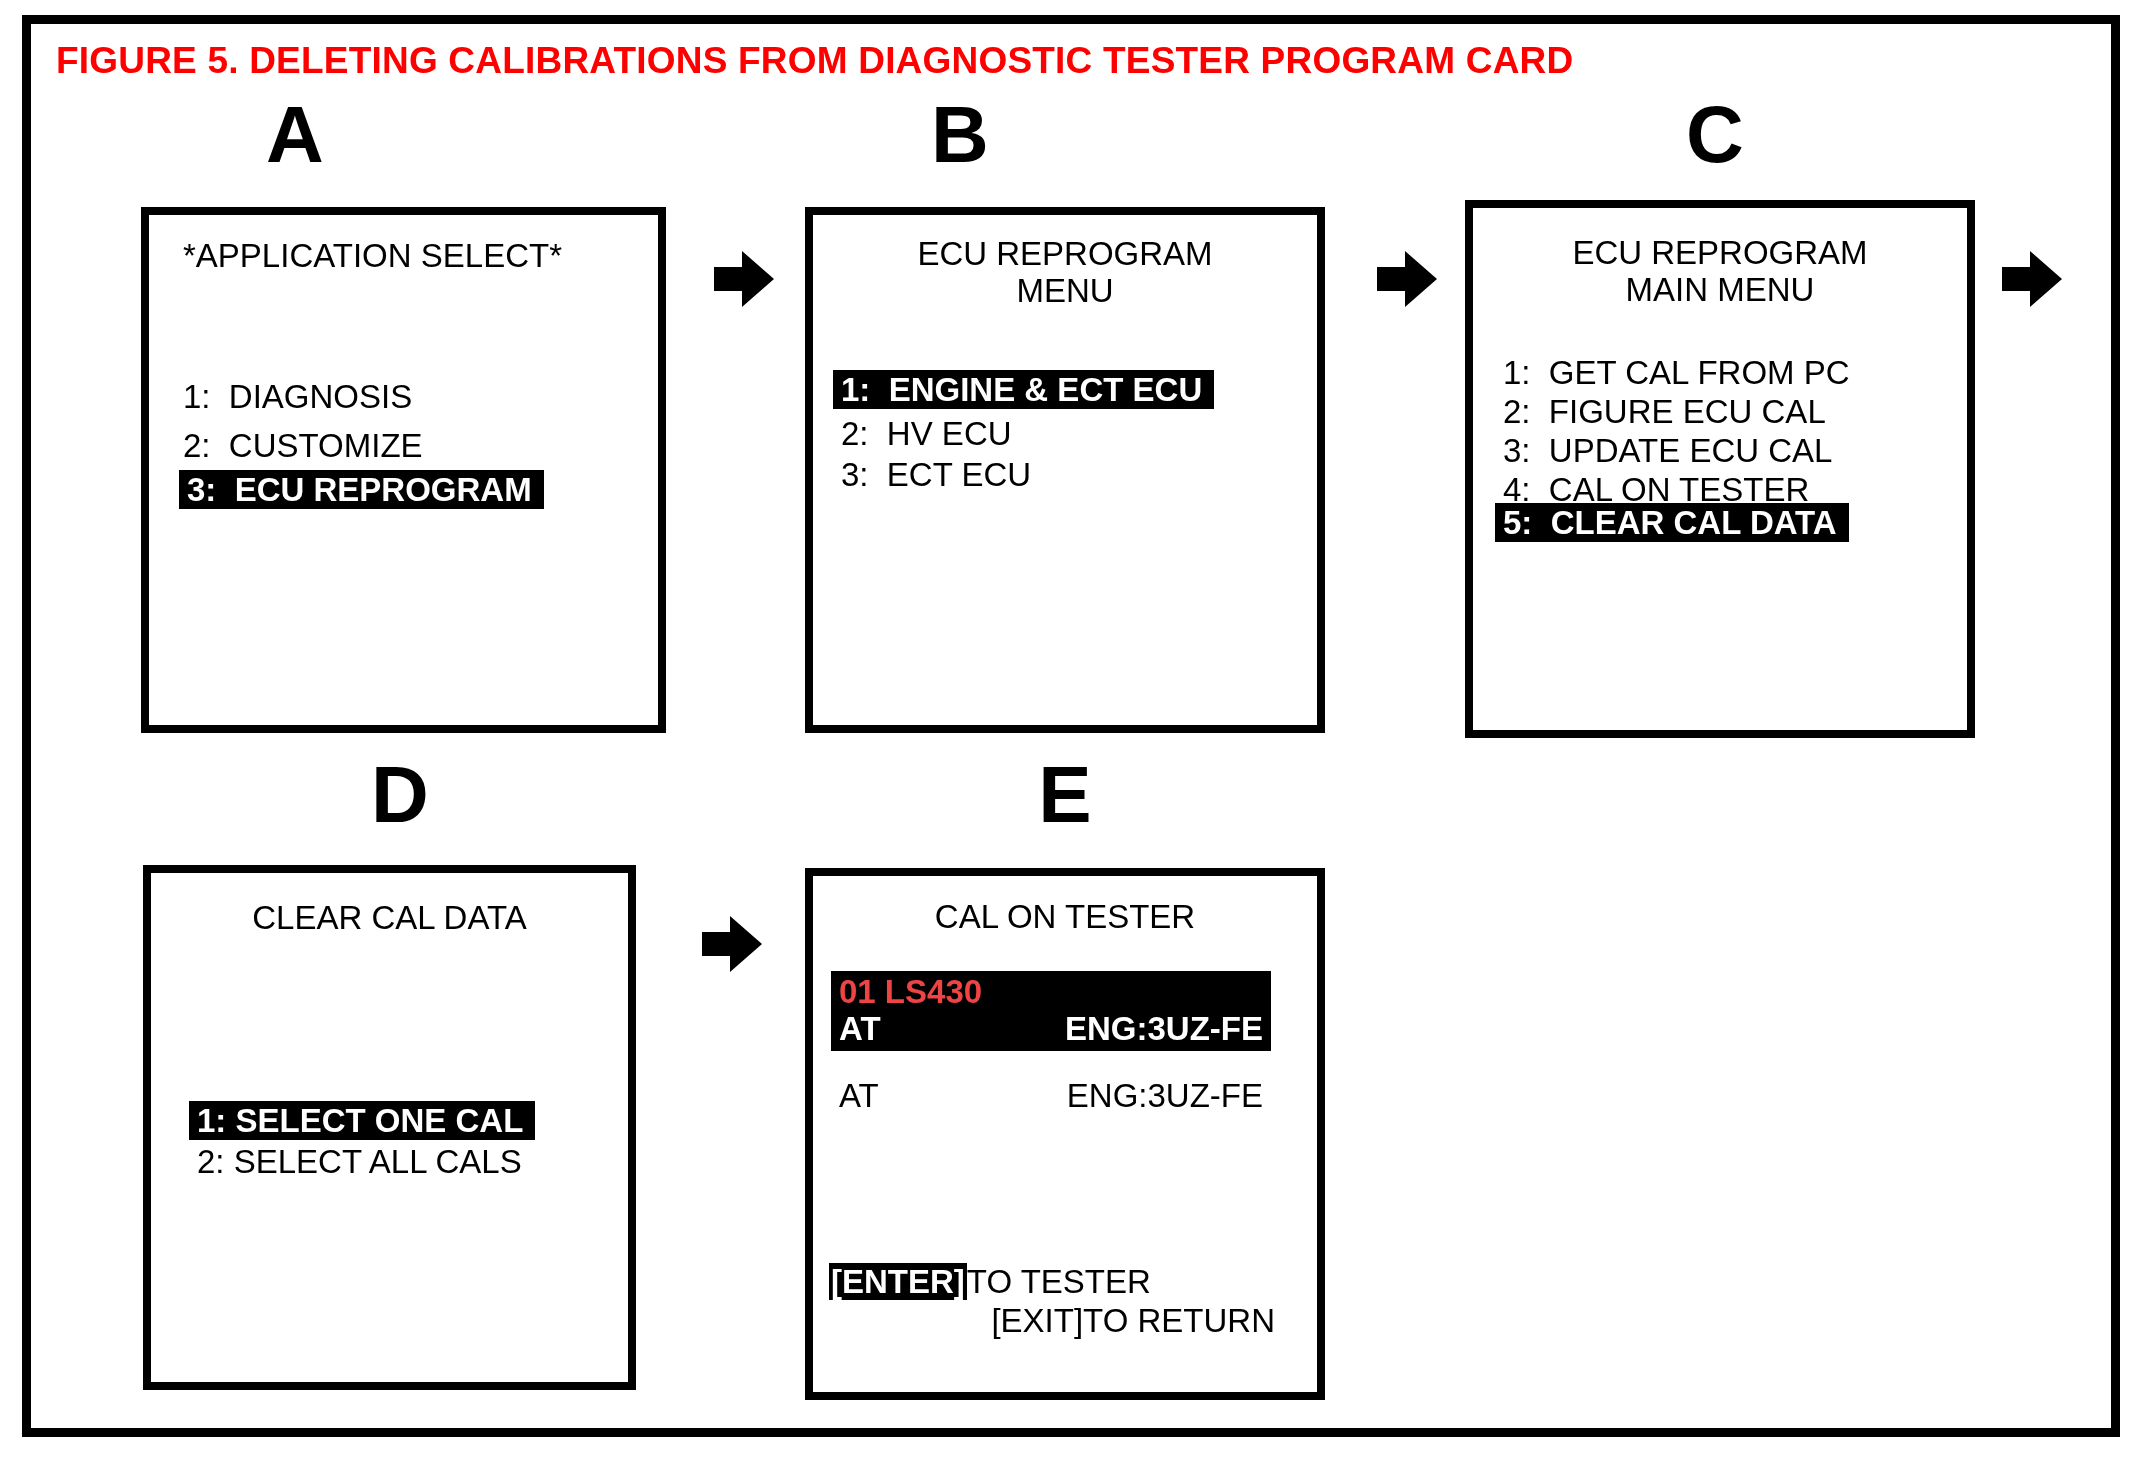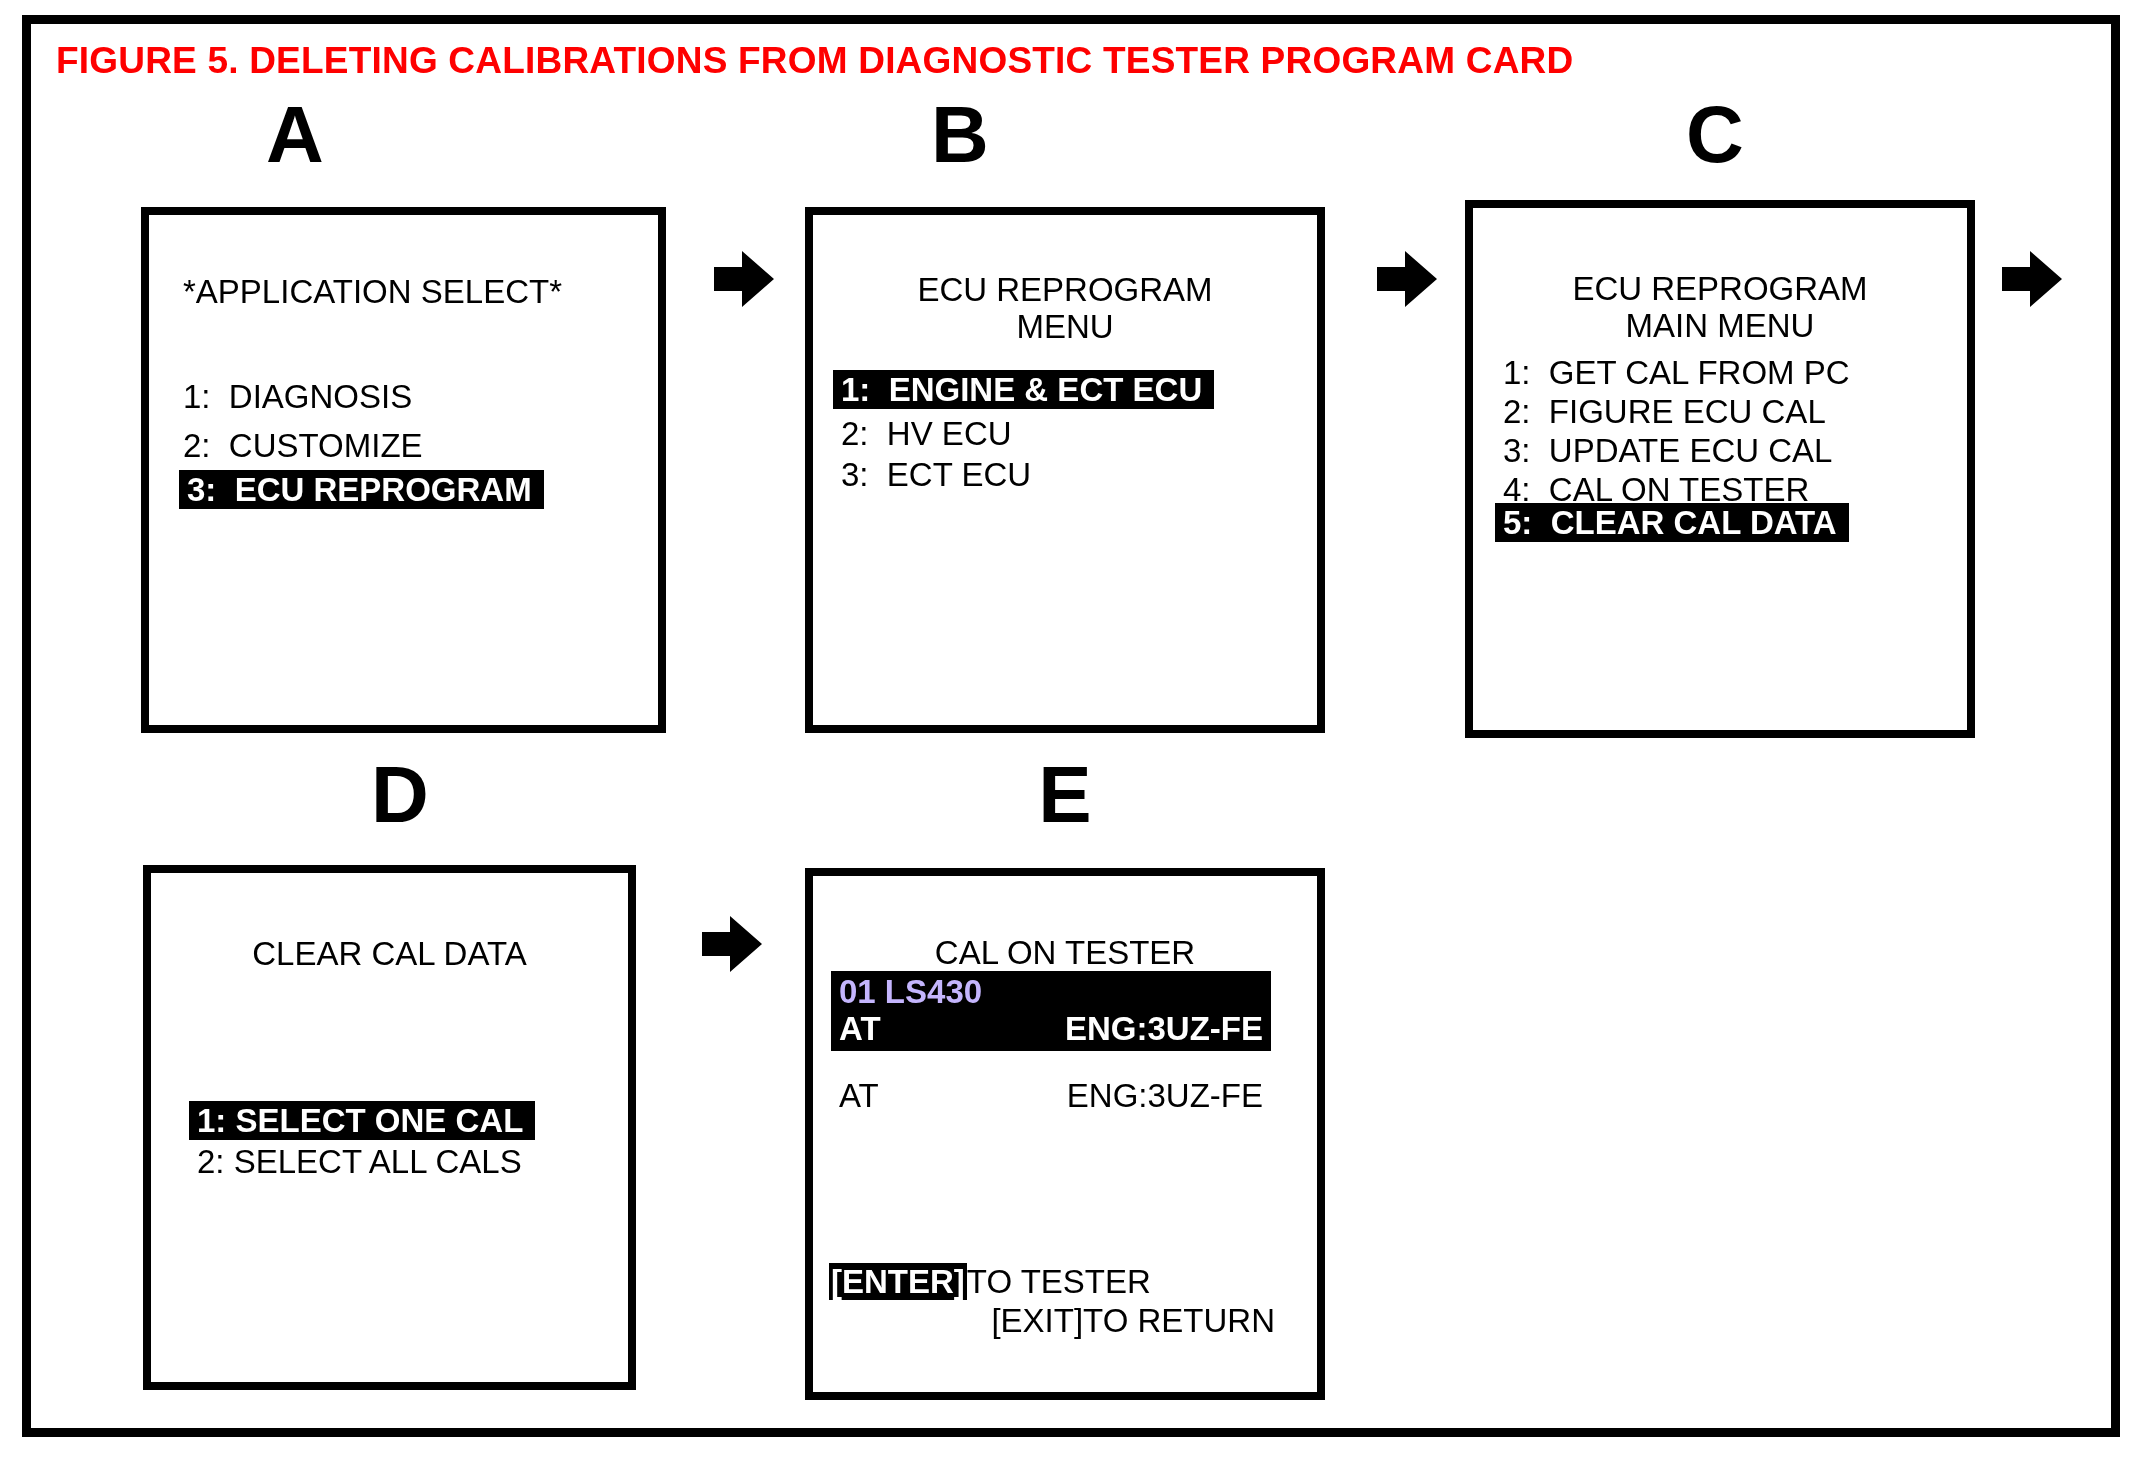--- a/index.html
+++ b/index.html
@@ -63,21 +63,20 @@
     width: 100%;
     height: 100%;
   }
   .screen-title {
     text-align: center;
     font-size: 33px;
     font-weight: normal;
     color: #000000;
     line-height: 1.13;
     white-space: pre-line;
-    margin-top: 36px;
   }
   .menu-line {
     font-size: 33px;
     color: #000000;
     white-space: pre;
     line-height: 1.0;
   }
   .hl {
     background: #000000;
     color: #ffffff;
@@ -184,21 +183,21 @@
     <svg viewBox="0 0 64 64" xmlns="http://www.w3.org/2000/svg" aria-hidden="true">
       <path d="M2,20 L30,20 L30,4 L62,32 L30,60 L30,44 L2,44 Z" fill="#000000"></path>
     </svg>
   </div>
 
   <div class="screen" id="screen-e" style="left:805px; top:868px; width:520px; height:532px;">
     <div class="screen-inner">
       <div class="screen-title" style="position:absolute; left:0; top:22px; width:100%;">CAL ON TESTER</div>
 
       <div style="position:absolute; left:18px; top:95px; width:440px; background:#000000; color:#ffffff; font-weight:bold; padding:4px 8px 6px 8px; box-sizing:border-box;">
-        <div class="menu-line" style="color:#c4b5fd; font-weight:bold;">01 LS430</div>
+        <div class="menu-line" style="color:#ef4444; font-weight:bold;">01 LS430</div>
         <div style="display:flex; justify-content:space-between; margin-top:4px;">
           <span class="menu-line" style="color:#ffffff; font-weight:bold;">AT</span>
           <span class="menu-line" style="color:#ffffff; font-weight:bold;">ENG:3UZ-FE</span>
         </div>
       </div>
 
       <div style="position:absolute; left:18px; top:195px; width:440px; padding:4px 8px 6px 8px; box-sizing:border-box;">
         <div style="display:flex; justify-content:space-between; margin-top:4px;">
           <span class="menu-line">AT</span>
           <span class="menu-line">ENG:3UZ-FE</span>

